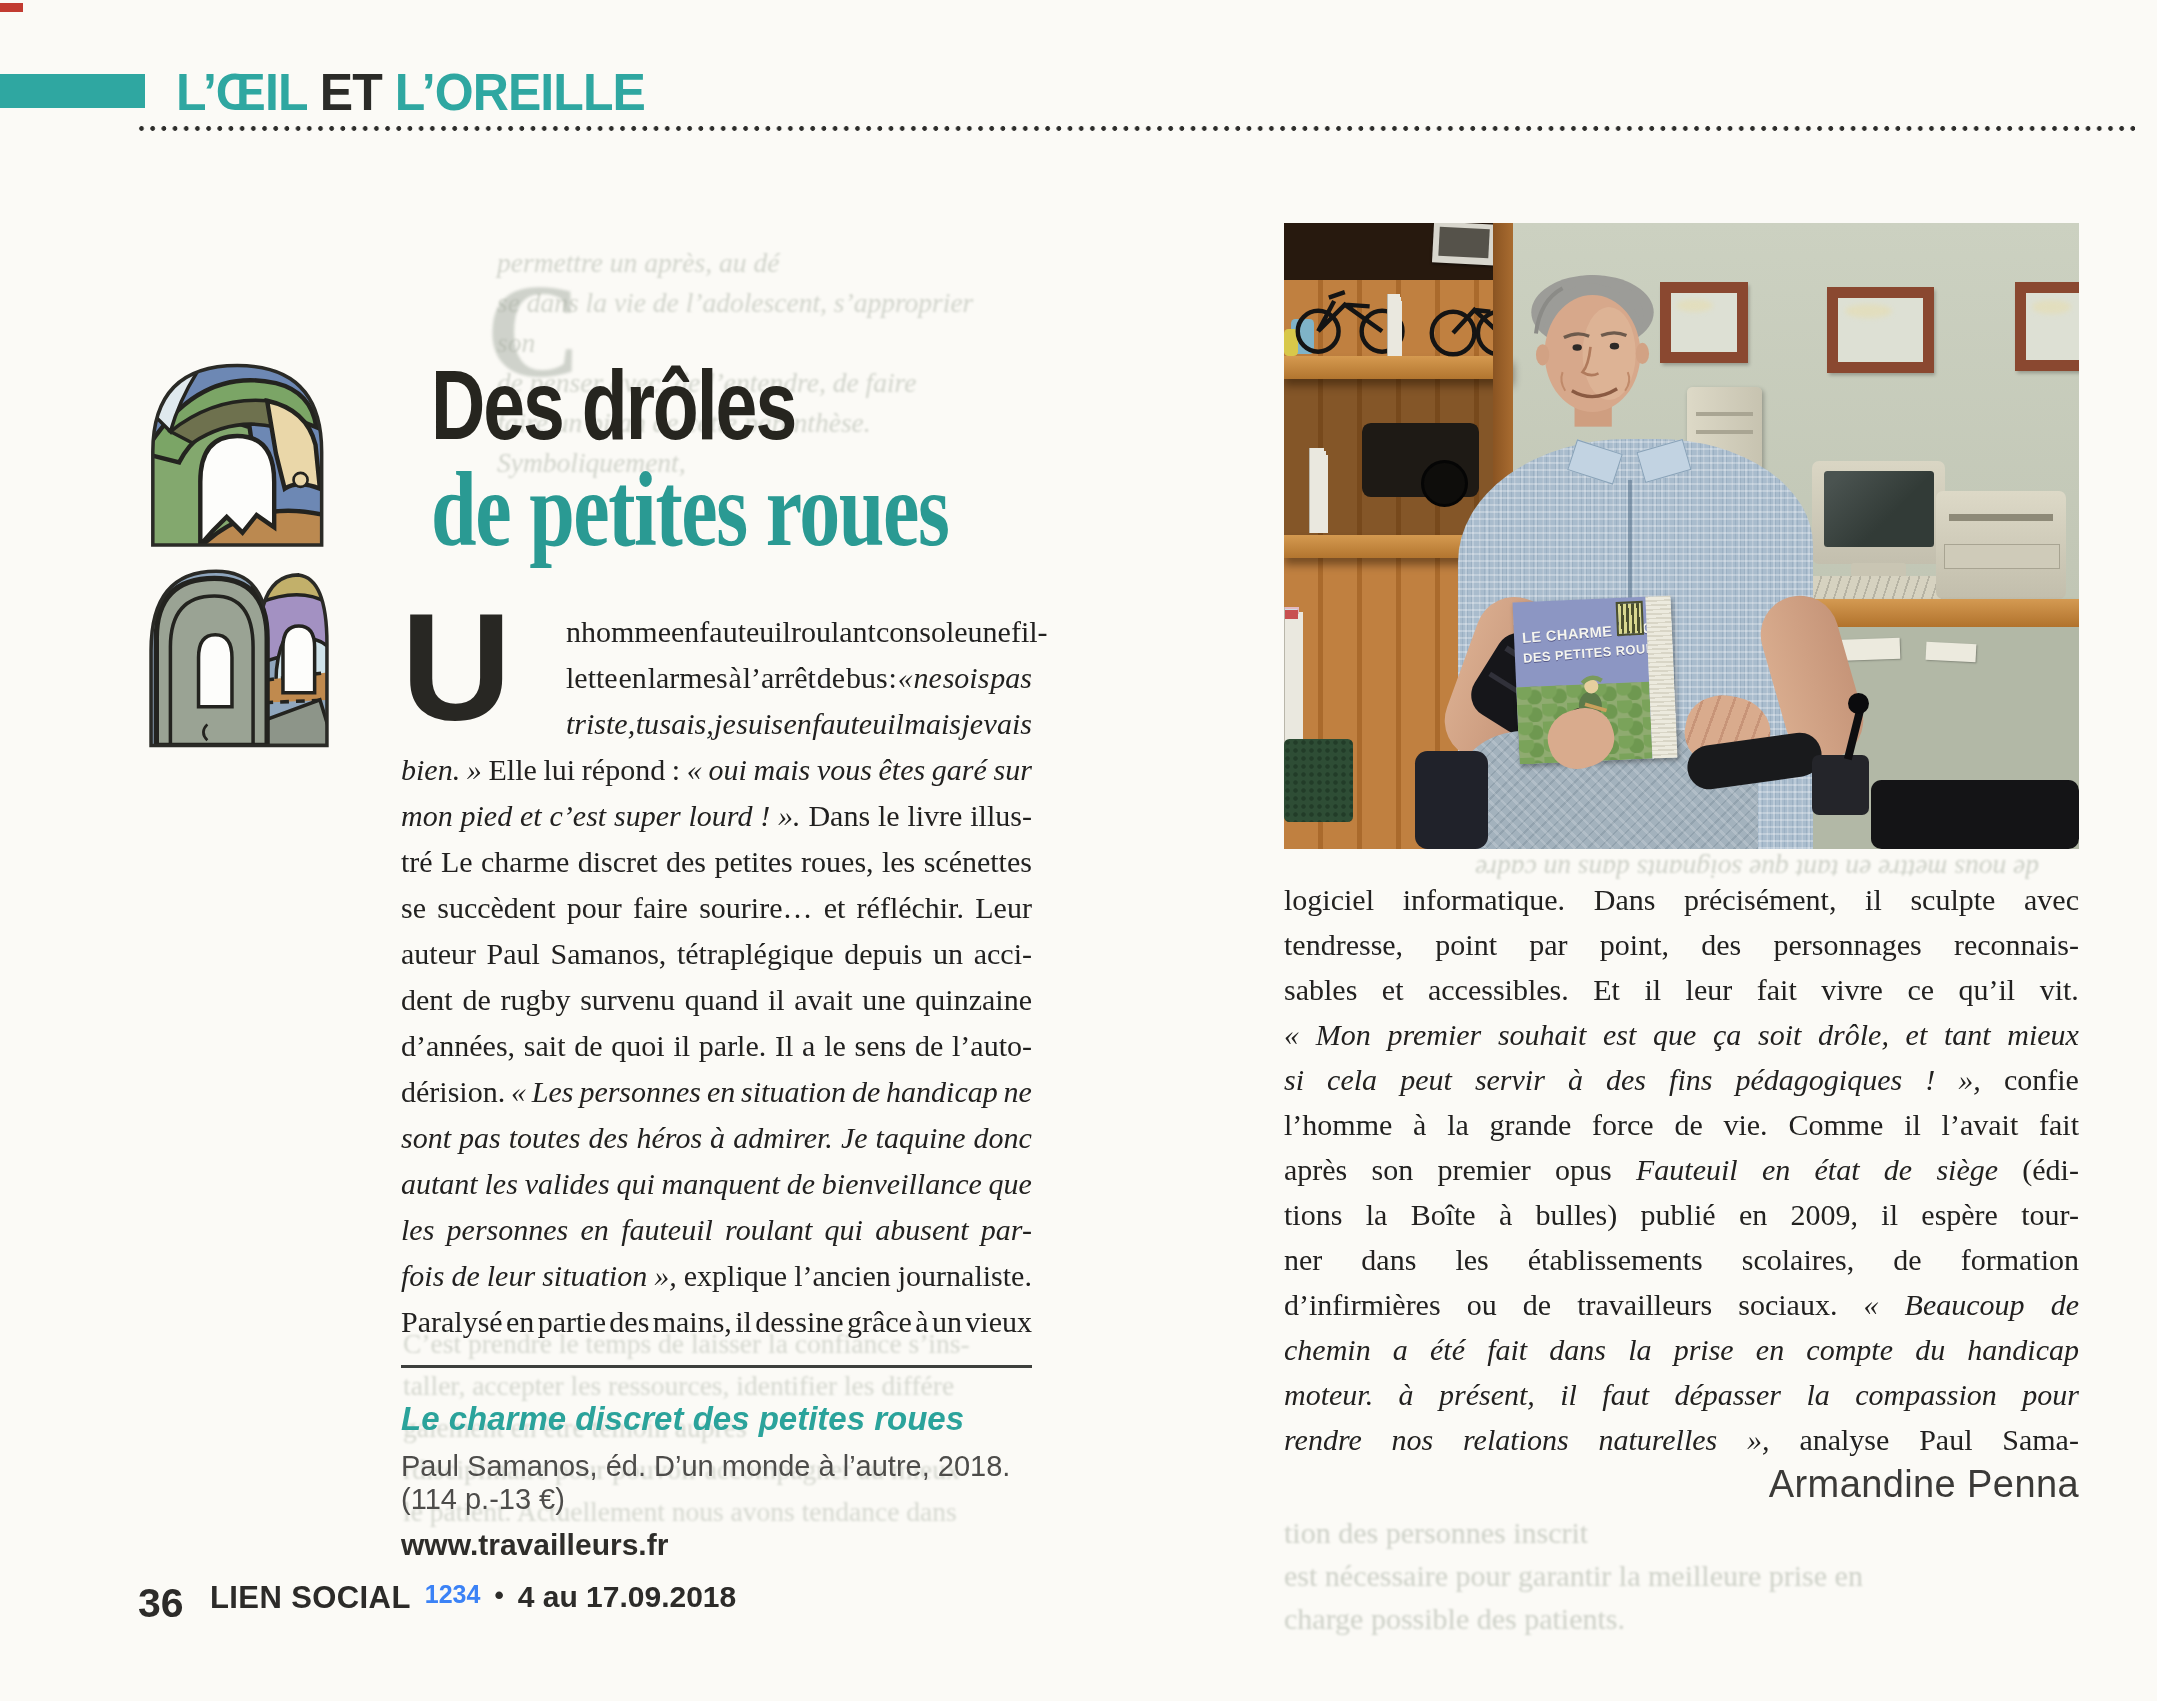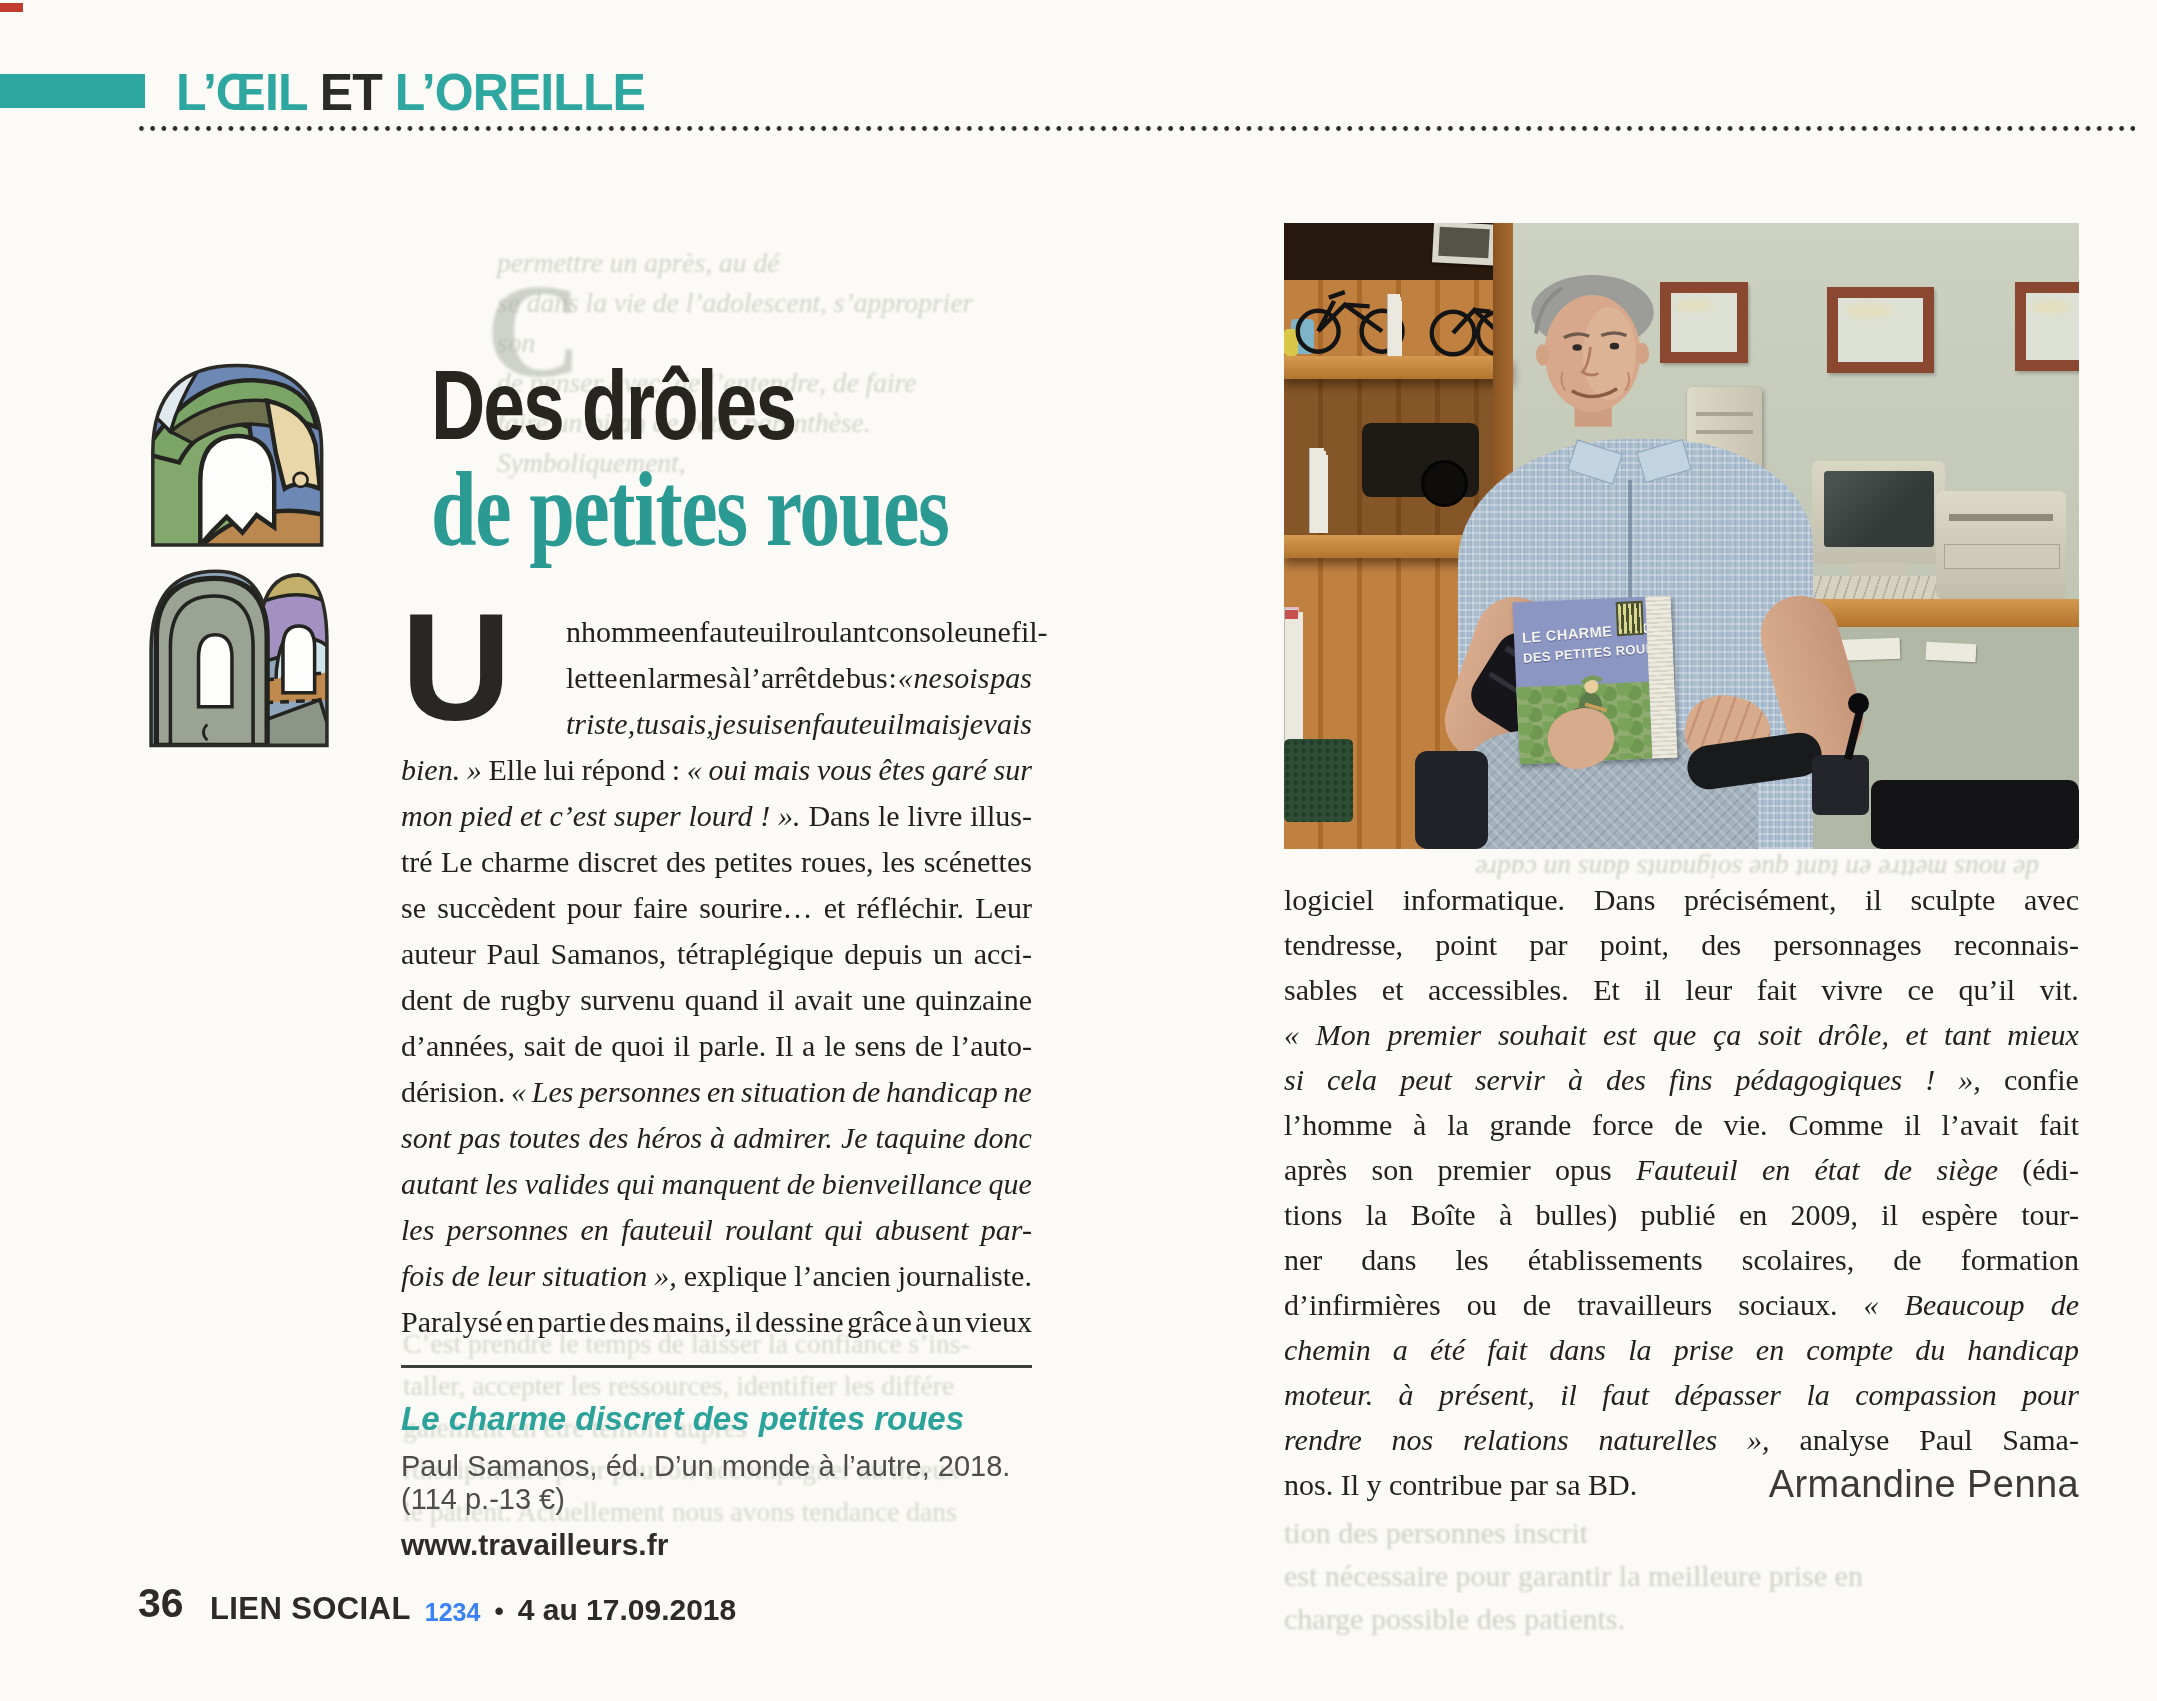--- a/index.html
+++ b/index.html
@@ -42,21 +42,21 @@
           color:#3b3a38;letter-spacing:0.4px;}
 
   
   .bookref{position:absolute;left:401px;top:1365px;width:631px;}
   .bk-rule{height:2.7px;background:#3d3f3c;margin-bottom:32px;}
   .bk-title{font-size:33px;font-weight:700;font-style:italic;color:#2ba39b;margin-bottom:12.4px;}
   .bk-credit{font-size:29px;color:#4d4c4a;margin-bottom:11.5px;}
   .bk-url{font-size:30px;font-weight:700;color:#2e2d2a;}
 
   
-  .pagefooter{position:absolute;left:138px;top:1580px;display:flex;align-items:flex-end;gap:14px;
+  .pagefooter{position:absolute;left:138px;top:1580px;display:flex;align-items:flex-start;gap:14px;
               color:#2c2b29;white-space:nowrap;}
   .pf-num{font-size:41px;font-weight:800;}
   .pf-mag{font-size:31px;font-weight:800;letter-spacing:0.4px;margin-left:12.4px;}
   .pf-issue{font-size:25px;font-weight:700;color:#3b82f6;}
   .pf-sep{font-size:26.6px;font-weight:800;}
   .pf-date{font-size:30px;font-weight:700;}
 
   
   .ghost{position:absolute;font-family:"Liberation Serif",serif;color:#a7aea1;opacity:.5;
          filter:blur(1px);font-size:27.5px;line-height:40px;font-style:italic;pointer-events:none;}
@@ -547,21 +547,20 @@
       <div class="line">
         <span class="w it">rendre</span>
         <span class="w it">nos</span>
         <span class="w it">relations</span>
         <span class="w it">naturelles</span>
         <span class="w it">»,</span>
         <span class="w">analyse</span>
         <span class="w">Paul</span>
         <span class="w">Sama-</span>
       </div>
-      <div class="line short"><span>nos. Il y contribue par sa BD.</span></div>
     </div>
   <div class="byline">Armandine Penna</div>
 
   <div class="bookref">
     <div class="bk-rule"></div>
     <div class="bk-title">Le charme discret des petites roues</div>
     <div class="bk-credit">Paul Samanos, éd. D’un monde à l’autre, 2018. (114 p.-13 €)</div>
     <div class="bk-url">www.travailleurs.fr</div>
   </div>
 

